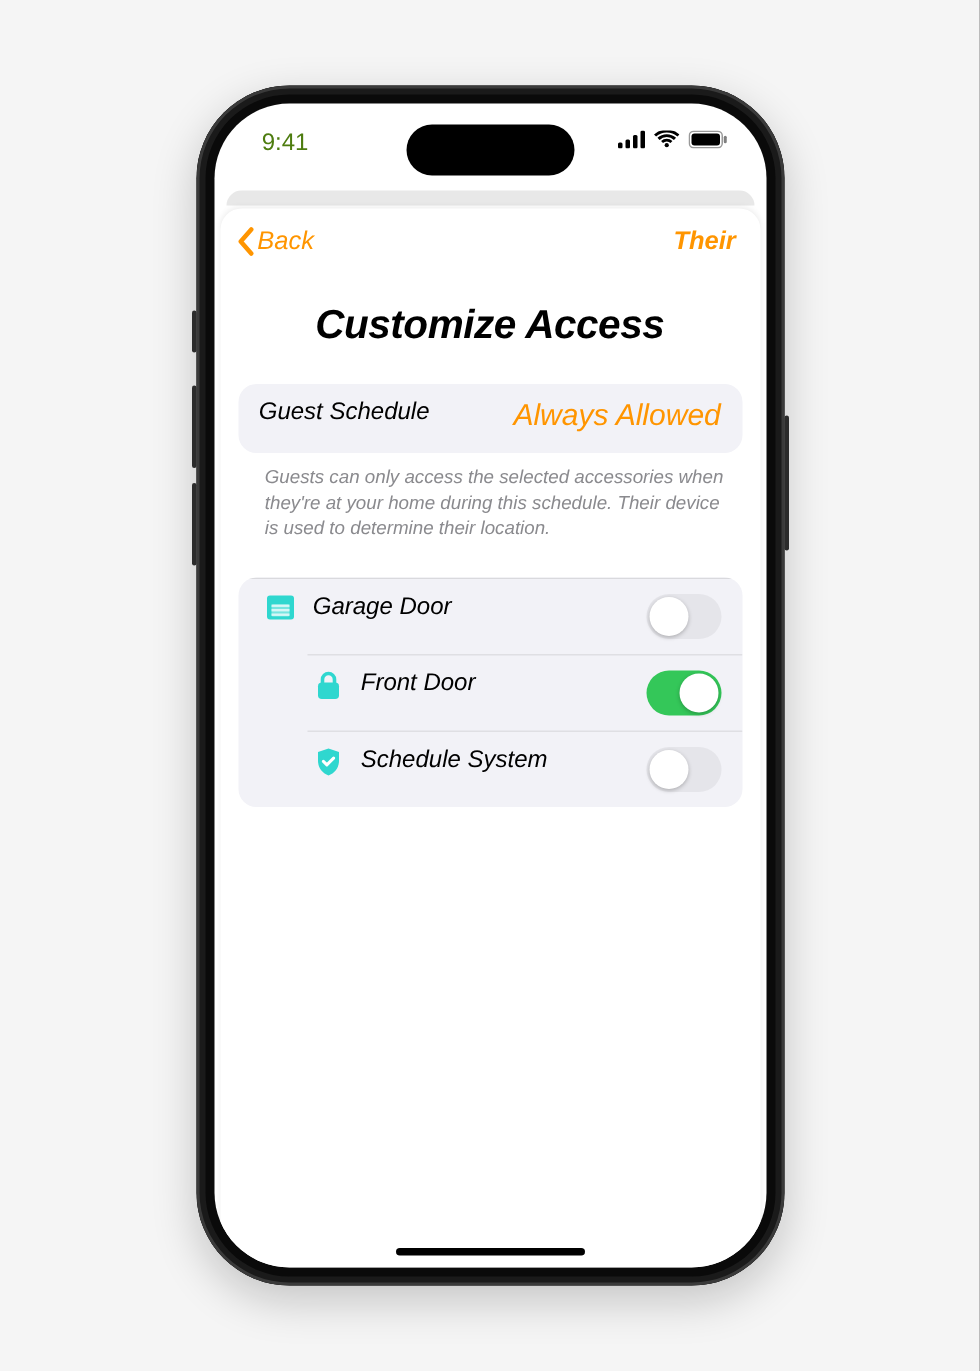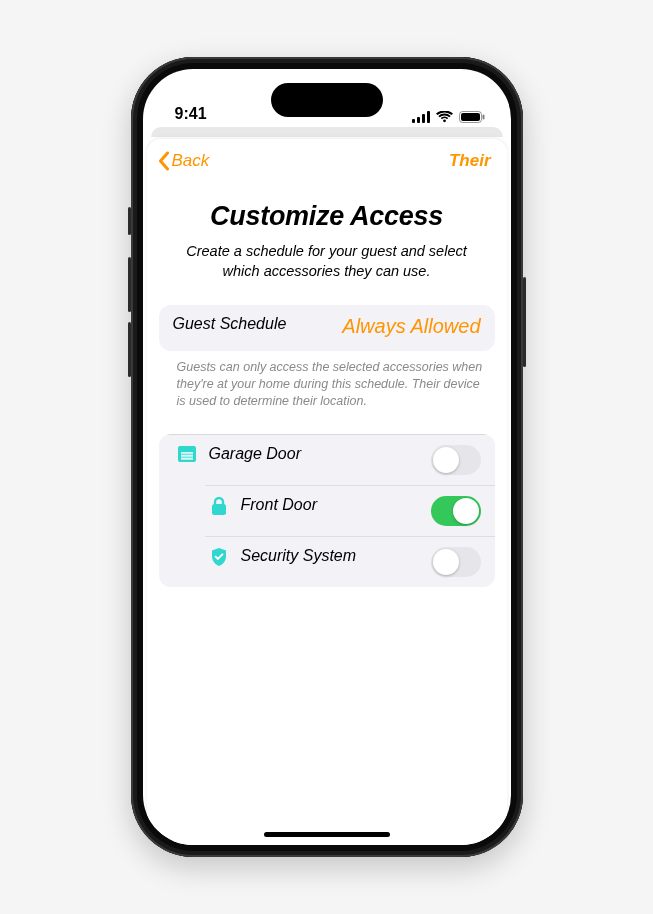--- a/index.html
+++ b/index.html
@@ -60,24 +60,24 @@
     border-radius: 20px;
     z-index: 10;
   }
 
   
   .status-bar {
     height: 54px;
     padding: 18px 26px 0 32px;
     display: flex;
     justify-content: space-between;
-    align-items: flex-end;
+    align-items: flex-start;
     font-size: 16px;
-    font-weight: 700;
-    color: #000000;
+    font-weight: 400;
+    color: #4d7c0f;
   }
   .status-right { display: flex; align-items: center; gap: 6px; }
   .status-right svg { display: block; }
 
   
   .card-back {
     margin: 4px 8px 0 8px;
     height: 10px;
     background: #e8e8e8;
     border-radius: 14px 14px 0 0;
@@ -253,21 +253,20 @@
         <div class="nav-back">
           <svg width="13" height="20" viewBox="0 0 12 20">
             <path d="M10 2 3 10l7 8" stroke="#ff9500" stroke-width="3" stroke-linecap="round" stroke-linejoin="round" fill="none"></path>
           </svg>
           <span>Back</span>
         </div>
         <div class="nav-next">Their</div>
       </div>
 
       <h1 class="title">Customize Access</h1>
-      <p class="subtitle">Create a schedule for your guest and select which accessories they can use.</p>
 
       <div class="section">
         <div class="row-group">
           <div class="row">
             <span class="label">Guest Schedule</span>
             <span class="value-accent">Always Allowed</span>
           </div>
         </div>
         <p class="footnote">Guests can only access the selected accessories when they're at your home during this schedule. Their device is used to determine their location.</p>
       </div>
@@ -301,21 +300,21 @@
                 <div class="knob"></div>
               </div>
             </div>
             <div class="row row-sep">
               <span class="icon-slot">
                 <svg width="18" height="20" viewBox="0 0 18 20">
       <path d="M9 1l7 2.4V9c0 5-3 8.5-7 10C5 17.5 2 14 2 9V3.4L9 1Z" fill="#2fd7cf"></path>
       <path d="M5.6 9.6l2.3 2.3 4.5-4.5" stroke="#fff" stroke-width="2" fill="none" stroke-linecap="round" stroke-linejoin="round"></path>
     </svg>
               </span>
-              <span class="label">Security System</span>
+              <span class="label">Schedule System</span>
               <div class="toggle">
                 <div class="knob"></div>
               </div>
             </div>
           </div>
       </div>
 
       <div class="home-indicator"></div>
     </div>
   </div>

